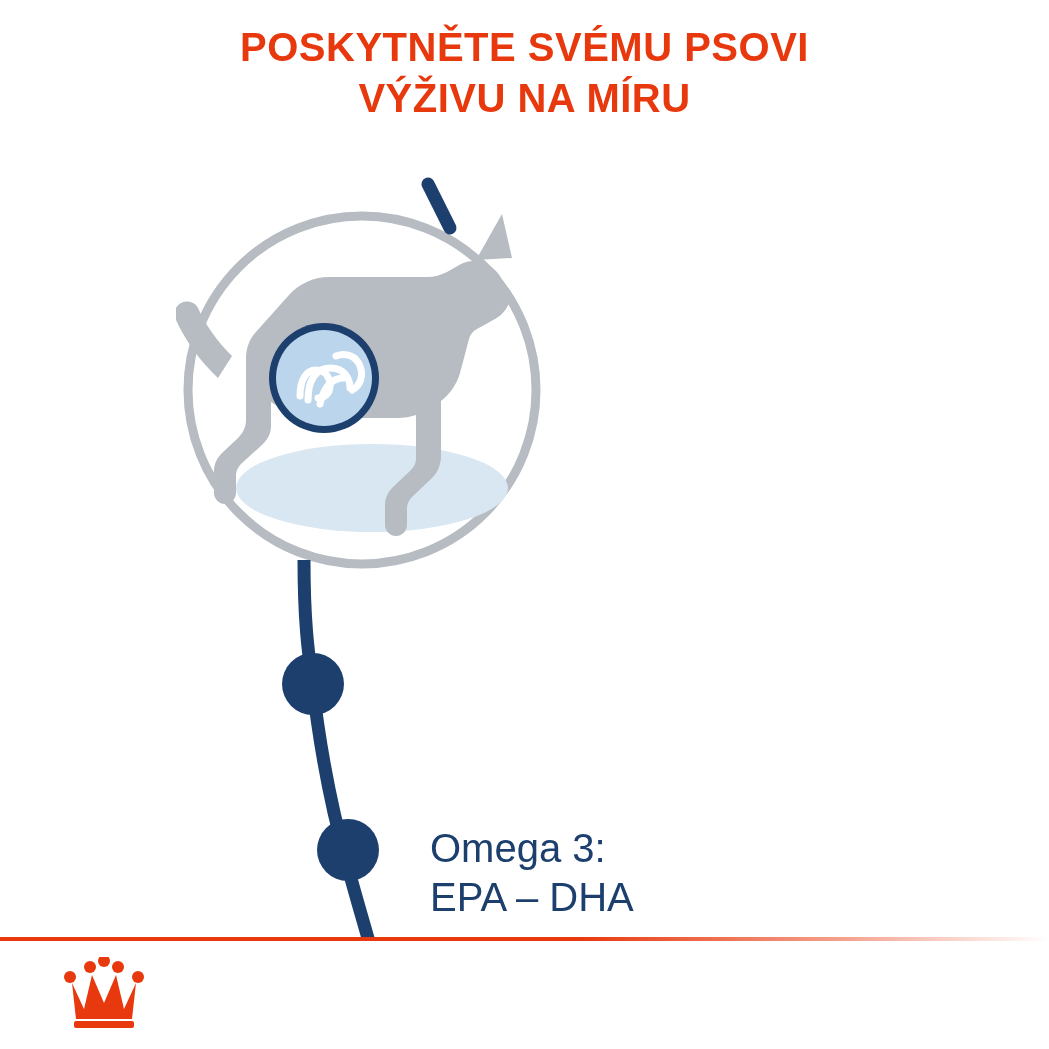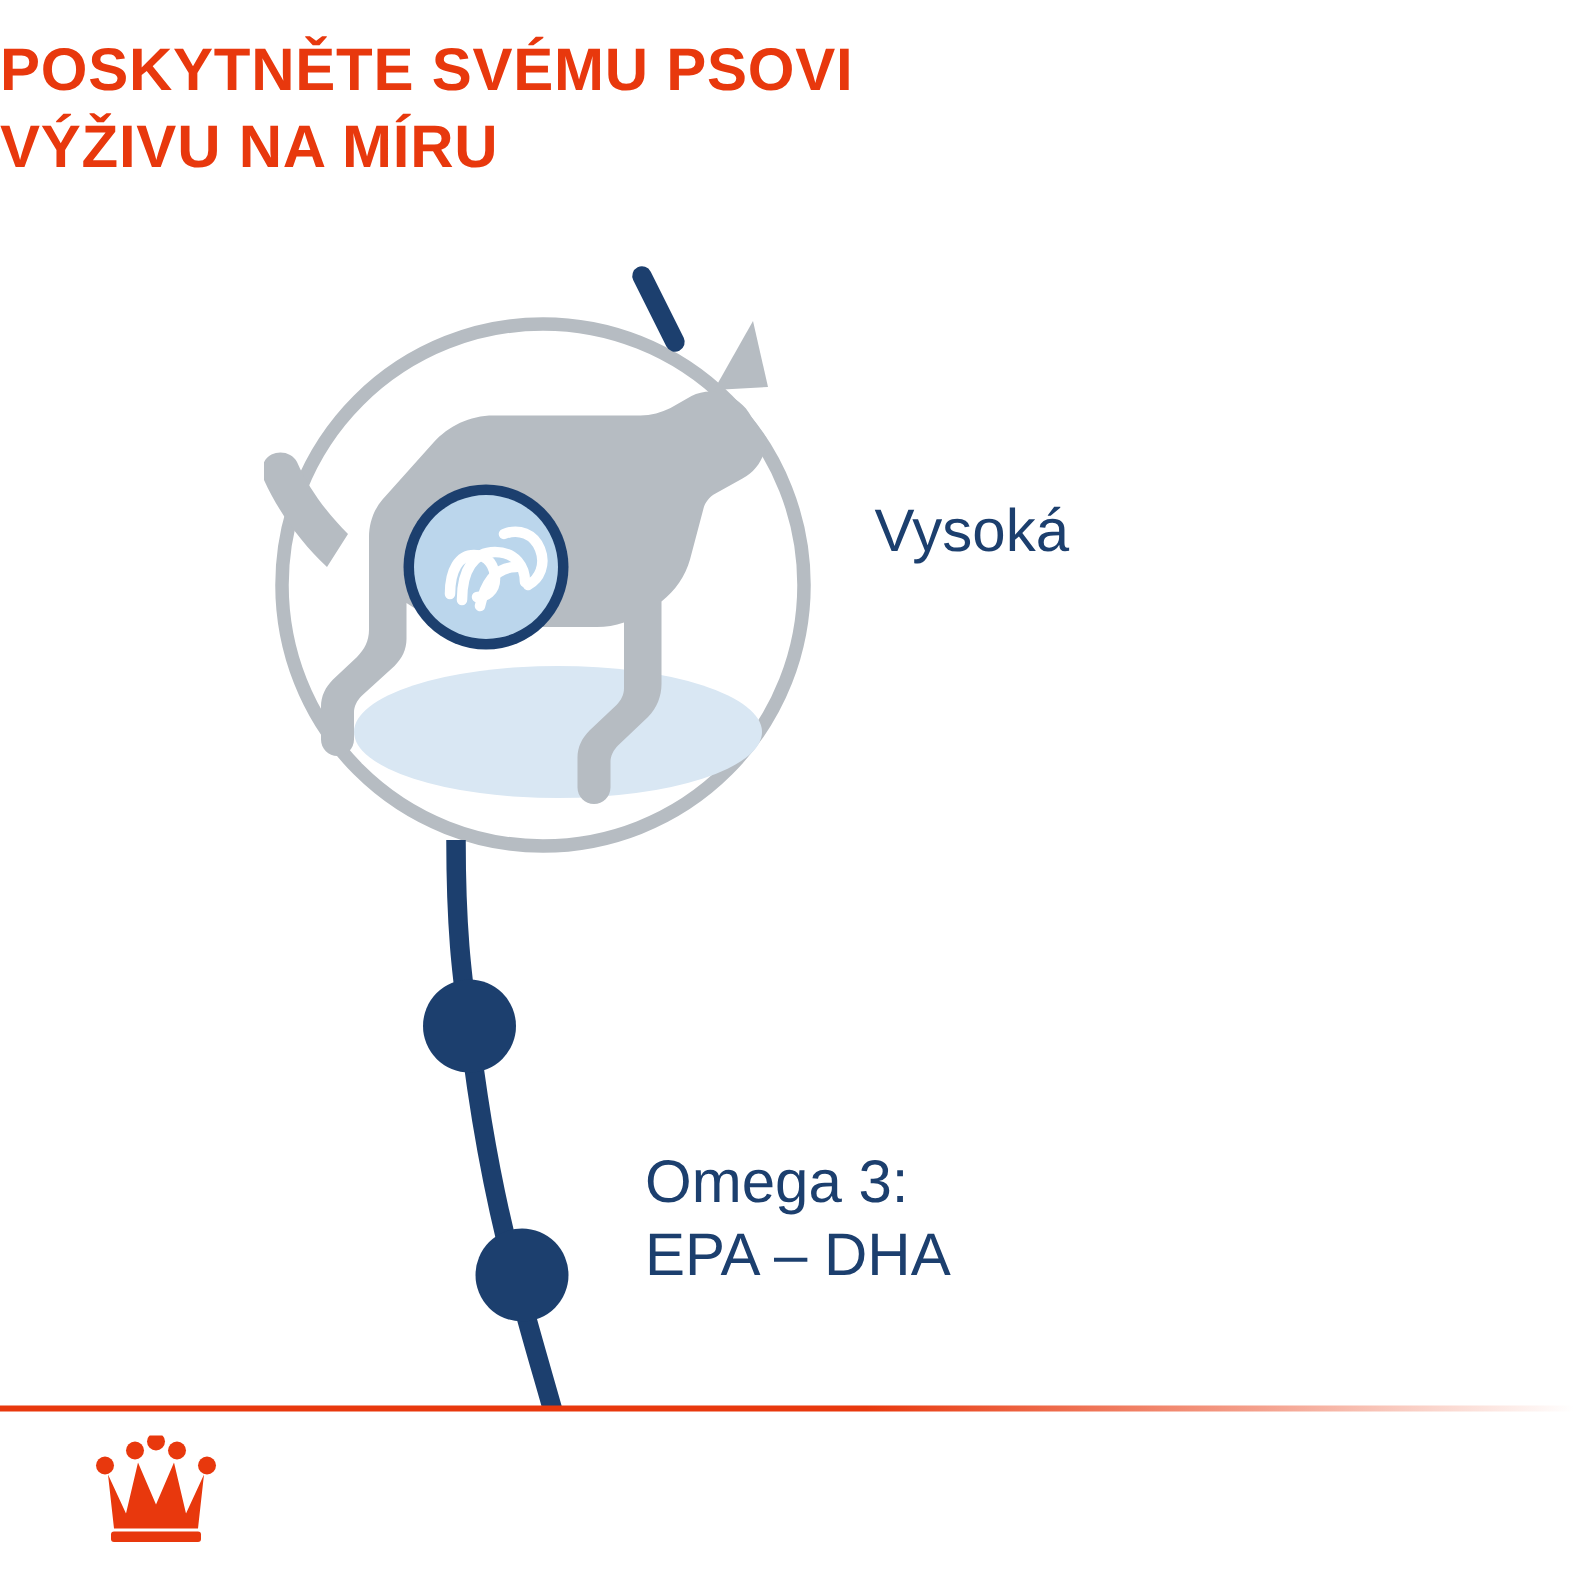--- a/index.html
+++ b/index.html
@@ -20,20 +20,21 @@
     inset: 0;
     background: #ffffff;
   }
 
   
   .heading {
     position: absolute;
     top: 22px;
     left: 0;
     width: 100%;
+    text-align: center;
     color: #E8380D;
     font-weight: bold;
     font-size: 40px;
     line-height: 1.28;
     letter-spacing: 0.5px;
     text-transform: uppercase;
   }
   .heading .line {
     display: block;
     white-space: nowrap;
@@ -64,21 +65,21 @@
     font-size: 40px;
     line-height: 1.22;
     font-weight: 400;
   }
   .feature .l {
     display: block;
     white-space: nowrap;
   }
   #feature-0 { left: 583px; top: 330px; }
   #feature-1 { left: 384px; top: 634px; }
-  #feature-2 { left: 430px; top: 764px; }
+  #feature-2 { left: 430px; top: 824px; }
 
   
   .footer {
     position: absolute;
     left: 0;
     bottom: 0;
     width: 100%;
     height: 110px;
     background: #ffffff;
   }
@@ -186,21 +187,20 @@
 
   <div class="chain">
     <svg viewBox="0 0 220 420" width="220" height="420" xmlns="http://www.w3.org/2000/svg">
       <path d="M54 0 C54 60, 58 90, 62 120 C70 190, 82 250, 96 300 C106 338, 116 370, 124 400" stroke="#1C3F6E" stroke-width="13" fill="none" stroke-linecap="round"></path>
       <circle cx="63" cy="124" r="31" fill="#1C3F6E"></circle>
       <circle cx="98" cy="290" r="31" fill="#1C3F6E"></circle>
     </svg>
   </div>
 
   <div class="feature" id="feature-0">
-    <span class="l">Vysoká</span>
   </div>
 
   <div class="feature" id="feature-1">
   </div>
 
   <div class="feature" id="feature-2">
     <span class="l">Omega 3:</span>
     <span class="l">EPA – DHA</span>
   </div>
 

